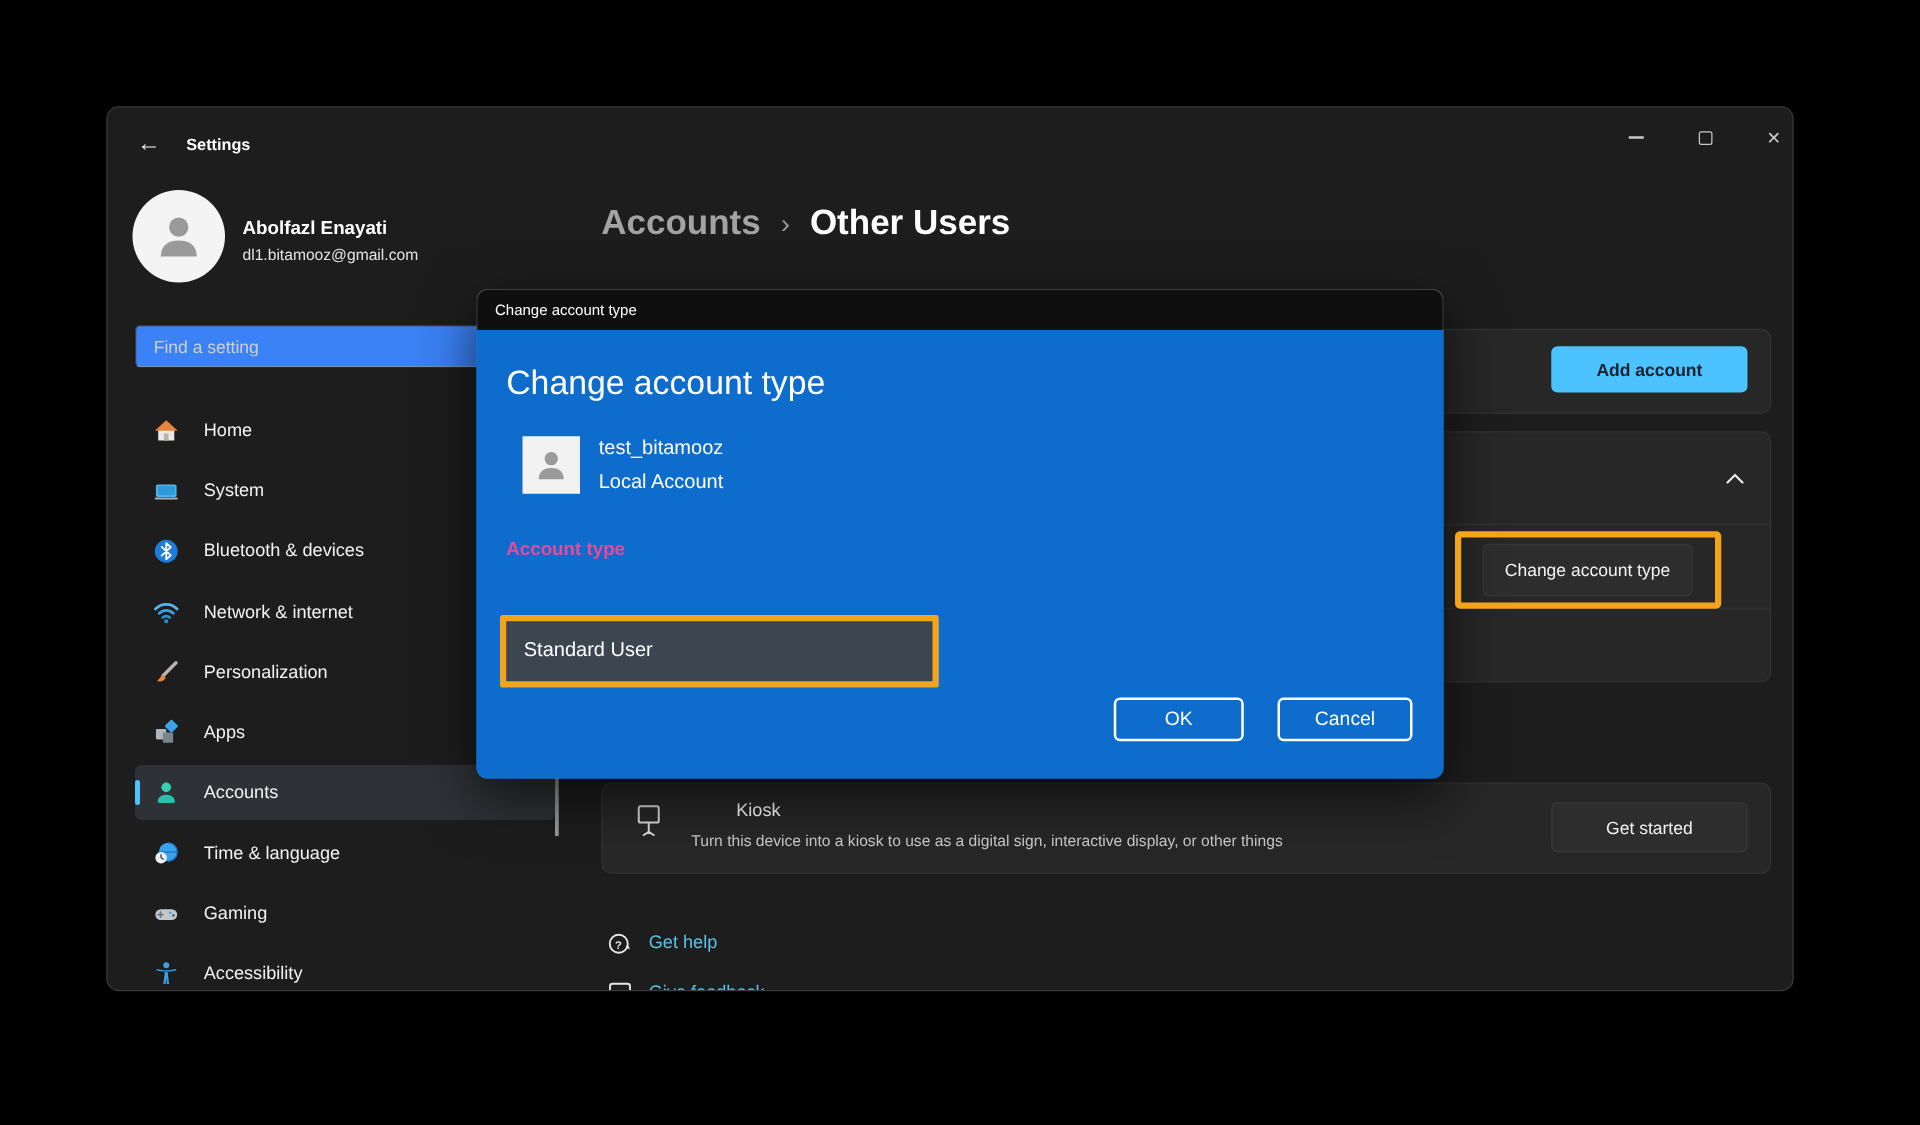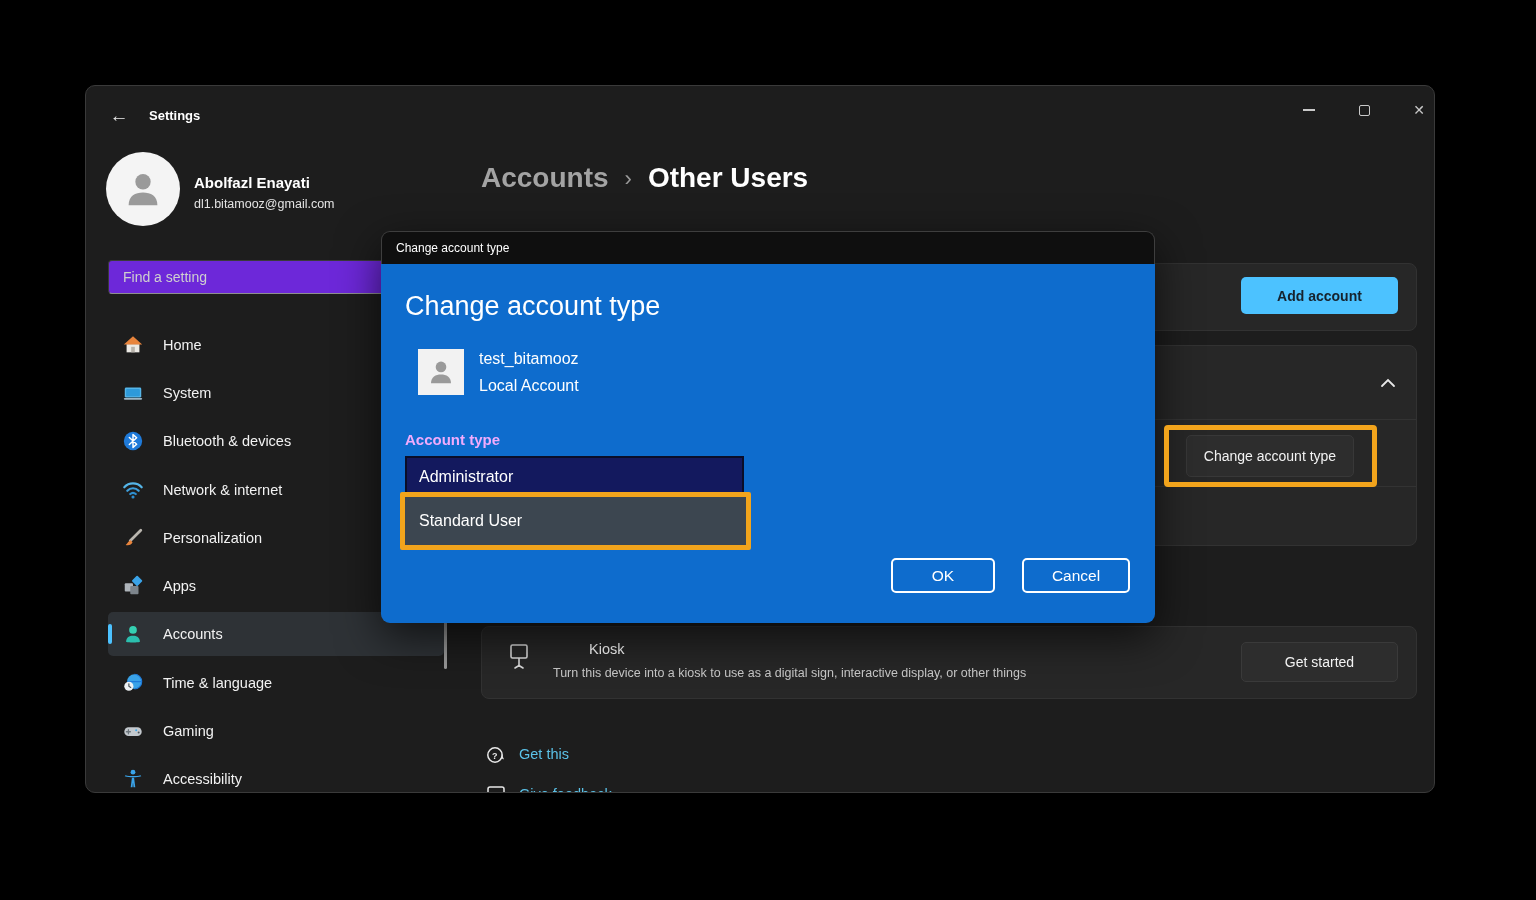--- a/index.html
+++ b/index.html
@@ -28,21 +28,21 @@
   .user-email { position:absolute; left:108px; top:111px; font-size:12.5px; color:#e3e3e3; }
 
   
   .breadcrumb { position:absolute; left:395px; top:74px; display:flex; align-items:center; height:36px; }
   .bc-section { font-size:28px; font-weight:650; color:#a3a3a3; }
   .bc-sep { font-size:22px; color:#9a9a9a; margin:0 16px; padding-top:2px; }
   .bc-page { font-size:28px; font-weight:700; color:#fff; }
 
   
   .search-box { position:absolute; left:22px; top:174px; width:322px; height:34px;
-                background:#6d28d9; border:1px solid #3a3a3a; border-bottom:1px solid #8f8f8f;
+                background:#3b82f6; border:1px solid #3a3a3a; border-bottom:1px solid #8f8f8f;
                 border-radius:4px; }
   .search-box input { width:100%; height:100%; background:transparent; border:none; outline:none;
                       color:#e8e8e8; font-size:14px; padding:0 14px; font-family:"Liberation Sans", sans-serif; }
   .search-box input::placeholder { color:#cfcfcf; }
 
   
   .nav-item { position:absolute; left:22px; width:336px; height:44px; border-radius:5px;
               display:flex; align-items:center; padding-left:14px; gap:19px;
               color:#f2f2f2; font-size:14.5px; }
   .nav-item.selected { background:#2e3236; }
@@ -89,21 +89,21 @@
   .dlg-titlebar { position:absolute; left:0; top:0; width:774px; height:33px; background:#0f0f0f;
                   border:1px solid #3e3e3e; border-bottom:none; border-radius:9px 9px 0 0;
                   display:flex; align-items:center; padding-left:14px; color:#fff; font-size:12px; }
   .dlg-body { position:absolute; left:0; top:33px; width:774px; height:359px; background:#0e6ccd;
               border-radius:0 0 9px 9px; }
   .dlg-heading { position:absolute; left:24px; top:60px; font-size:27px; font-weight:300; color:#fff; }
   .dlg-avatar { position:absolute; left:37px; top:118px; width:46px; height:46px; background:#f2f2f2;
                 display:flex; align-items:center; justify-content:center; }
   .dlg-acc-name { position:absolute; left:98px; top:119px; font-size:16px; color:#fff; }
   .dlg-acc-type { position:absolute; left:98px; top:146px; font-size:16px; color:#fff; }
-  .dlg-field-label { position:absolute; left:24px; top:200px; font-size:15px; font-weight:600; color:#f0abfc; }
+  .dlg-field-label { position:absolute; left:24px; top:200px; font-size:15px; font-weight:600; color:#ec4899; }
   .opt-admin { position:absolute; left:24px; top:225px; width:339px; height:41px; background:#13195e;
                border:2px solid #0a0d28; display:flex; align-items:center; padding-left:12px;
                color:#fff; font-size:16px; }
   .opt-standard-wrap { position:absolute; left:19px; top:261px; width:351px; height:58px;
                        border:5px solid #f2a41c; background:#3c4650; border-radius:2px; }
   .opt-standard { width:100%; height:100%; display:flex; align-items:center; padding-left:14px;
                   color:#fff; font-size:16px;text-align:right; }
   .dlg-btn { position:absolute; top:327px; height:35px; border:2px solid #fff; border-radius:5px;
              color:#fff; font-size:15.5px; display:flex; align-items:center; justify-content:center; }
   .btn-ok { left:510px; width:104px; }
@@ -249,21 +249,21 @@
     </svg>
     <div class="kiosk-title">Kiosk</div>
     <div class="kiosk-desc">Turn this device into a kiosk to use as a digital sign, interactive display, or other things</div>
     <div class="btn-dark btn-getstarted">Get started</div>
 
     <svg class="link-row-icon gethelp-icon" viewBox="0 0 24 24">
       <circle cx="11" cy="12" r="7.2" stroke="#e8e8e8" stroke-width="1.5" fill="none"></circle>
       <path d="M17 9 a7.2 7.2 0 0 1 0 6 l3 1.5 Z" fill="#e8e8e8"></path>
       <text x="8" y="16" font-size="9" fill="#e8e8e8" font-weight="bold">?</text>
     </svg>
-    <div class="link-text gethelp-text">Get this</div>
+    <div class="link-text gethelp-text">Get help</div>
     <svg class="link-row-icon feedback-icon" viewBox="0 0 24 24">
       <rect x="4" y="4" width="16" height="12" rx="2" stroke="#e8e8e8" stroke-width="1.5" fill="none"></rect>
       <path d="M8 16 L8 20 L12 16" stroke="#e8e8e8" stroke-width="1.5" fill="none"></path>
     </svg>
     <div class="link-text feedback-text">Give feedback</div>
 
     <div class="dialog">
       <div class="dlg-titlebar">
         <span>Change account type</span>
       </div>
@@ -271,21 +271,20 @@
       <div class="dlg-heading">Change account type</div>
       <div class="dlg-avatar">
         <svg width="32" height="32" viewBox="0 0 24 24">
           <circle cx="12" cy="8.2" r="4" fill="#9a9a9a"></circle>
           <path d="M4.5 20.5 C4.5 15.5 8 13.8 12 13.8 C16 13.8 19.5 15.5 19.5 20.5 Z" fill="#9a9a9a"></path>
         </svg>
       </div>
       <div class="dlg-acc-name">test_bitamooz</div>
       <div class="dlg-acc-type">Local Account</div>
       <div class="dlg-field-label">Account type</div>
-      <div class="opt-admin">Administrator</div>
       <div class="opt-standard-wrap">
         <div class="opt-standard">Standard User</div>
       </div>
       <div class="dlg-btn btn-ok">OK</div>
       <div class="dlg-btn btn-cancel">Cancel</div>
     </div>
 
   </div>
 </div>
 

